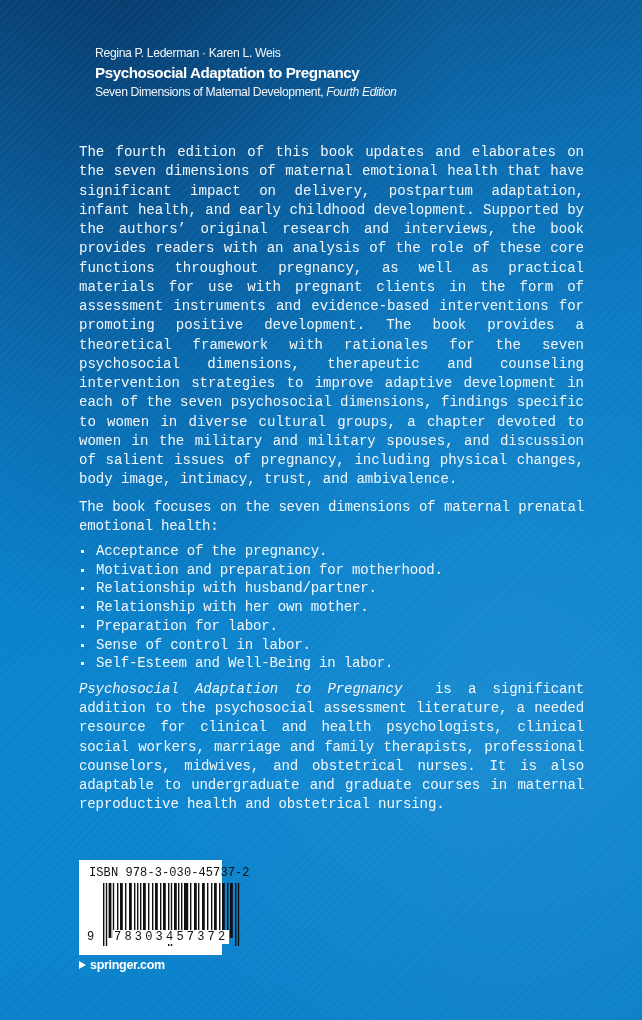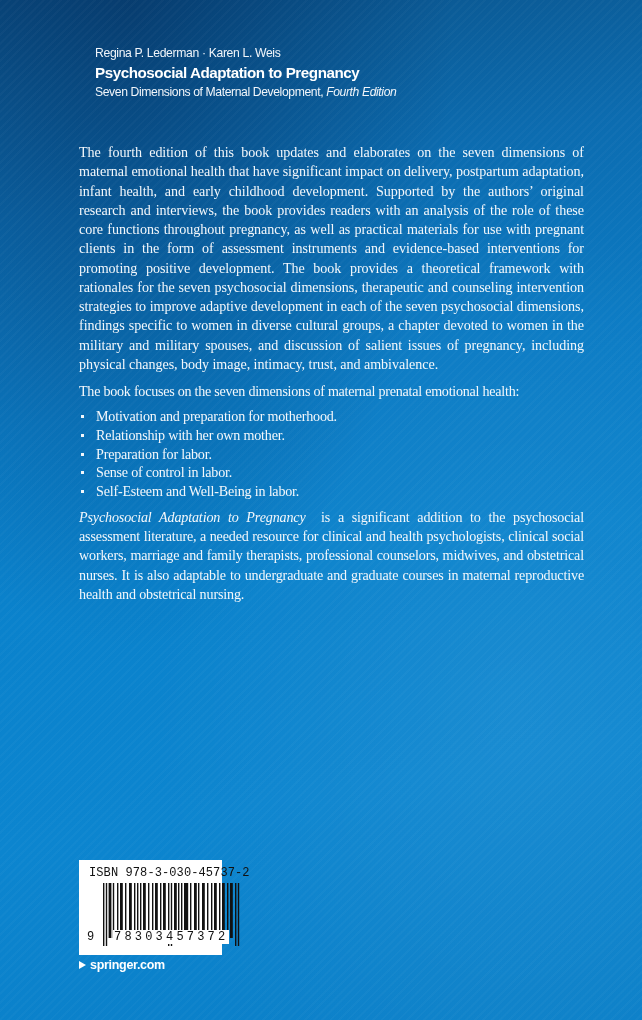--- a/index.html
+++ b/index.html
@@ -53,21 +53,21 @@
       text-align: right;
     }
     .subtitle .edition {
       font-style: italic;
     }
     .body-text {
       position: absolute;
       left: 79px;
       top: 143px;
       width: 505px;
-      font-family: Liberation Serif, serif;
+      font-family: Liberation Mono, monospace;
       font-size: 14.1px;
       line-height: 19.25px;
       color: #f3f7fb;
     }
     .body-text p {
       margin: 0;
       text-align: justify;
       text-align-last: left;
     }
     .intro-para {
@@ -173,21 +173,23 @@
 <div class="header">
   <div class="authors">Regina P. Lederman · Karen L. Weis</div>
   <div class="title">Psychosocial Adaptation to Pregnancy</div>
   <div class="subtitle"><span>Seven Dimensions of Maternal Development, </span><span class="edition">Fourth Edition</span></div>
 </div>
 
 <div class="body-text">
   <p class="intro-para">The fourth edition of this book updates and elaborates on the seven dimensions of maternal emotional health that have significant impact on delivery, postpartum adaptation, infant health, and early childhood development. Supported by the authors’ original research and interviews, the book provides readers with an analysis of the role of these core functions throughout pregnancy, as well as practical materials for use with pregnant clients in the form of assessment instruments and evidence-based interventions for promoting positive development. The book provides a theoretical framework with rationales for the seven psychosocial dimensions, therapeutic and counseling intervention strategies to improve adaptive development in each of the seven psychosocial dimensions, findings specific to women in diverse cultural groups, a chapter devoted to women in the military and military spouses, and discussion of salient issues of pregnancy, including physical changes, body image, intimacy, trust, and ambivalence.</p>
   <p class="focus-para">The book focuses on the seven dimensions of maternal prenatal emotional health:</p>
   <ul class="dimensions-list">
+    <li><span class="bullet"></span><span>Acceptance of the pregnancy.</span></li>
     <li><span class="bullet"></span><span>Motivation and preparation for motherhood.</span></li>
+    <li><span class="bullet"></span><span>Relationship with husband/partner.</span></li>
     <li><span class="bullet"></span><span>Relationship with her own mother.</span></li>
     <li><span class="bullet"></span><span>Preparation for labor.</span></li>
     <li><span class="bullet"></span><span>Sense of control in labor.</span></li>
     <li><span class="bullet"></span><span>Self-Esteem and Well-Being in labor.</span></li>
   </ul>
   <p class="closing-para"><span class="book-title">Psychosocial Adaptation to Pregnancy</span><span style="white-space: pre-wrap;">  is a significant addition to the psychosocial assessment literature, a needed resource for clinical and health psychologists, clinical social workers, marriage and family therapists, professional counselors, midwives, and obstetrical nurses. It is also adaptable to undergraduate and graduate courses in maternal reproductive health and obstetrical nursing.</span></p>
 </div>
 
 <div class="isbn-box">
   <div class="isbn-text">ISBN 978-3-030-45737-2</div>

